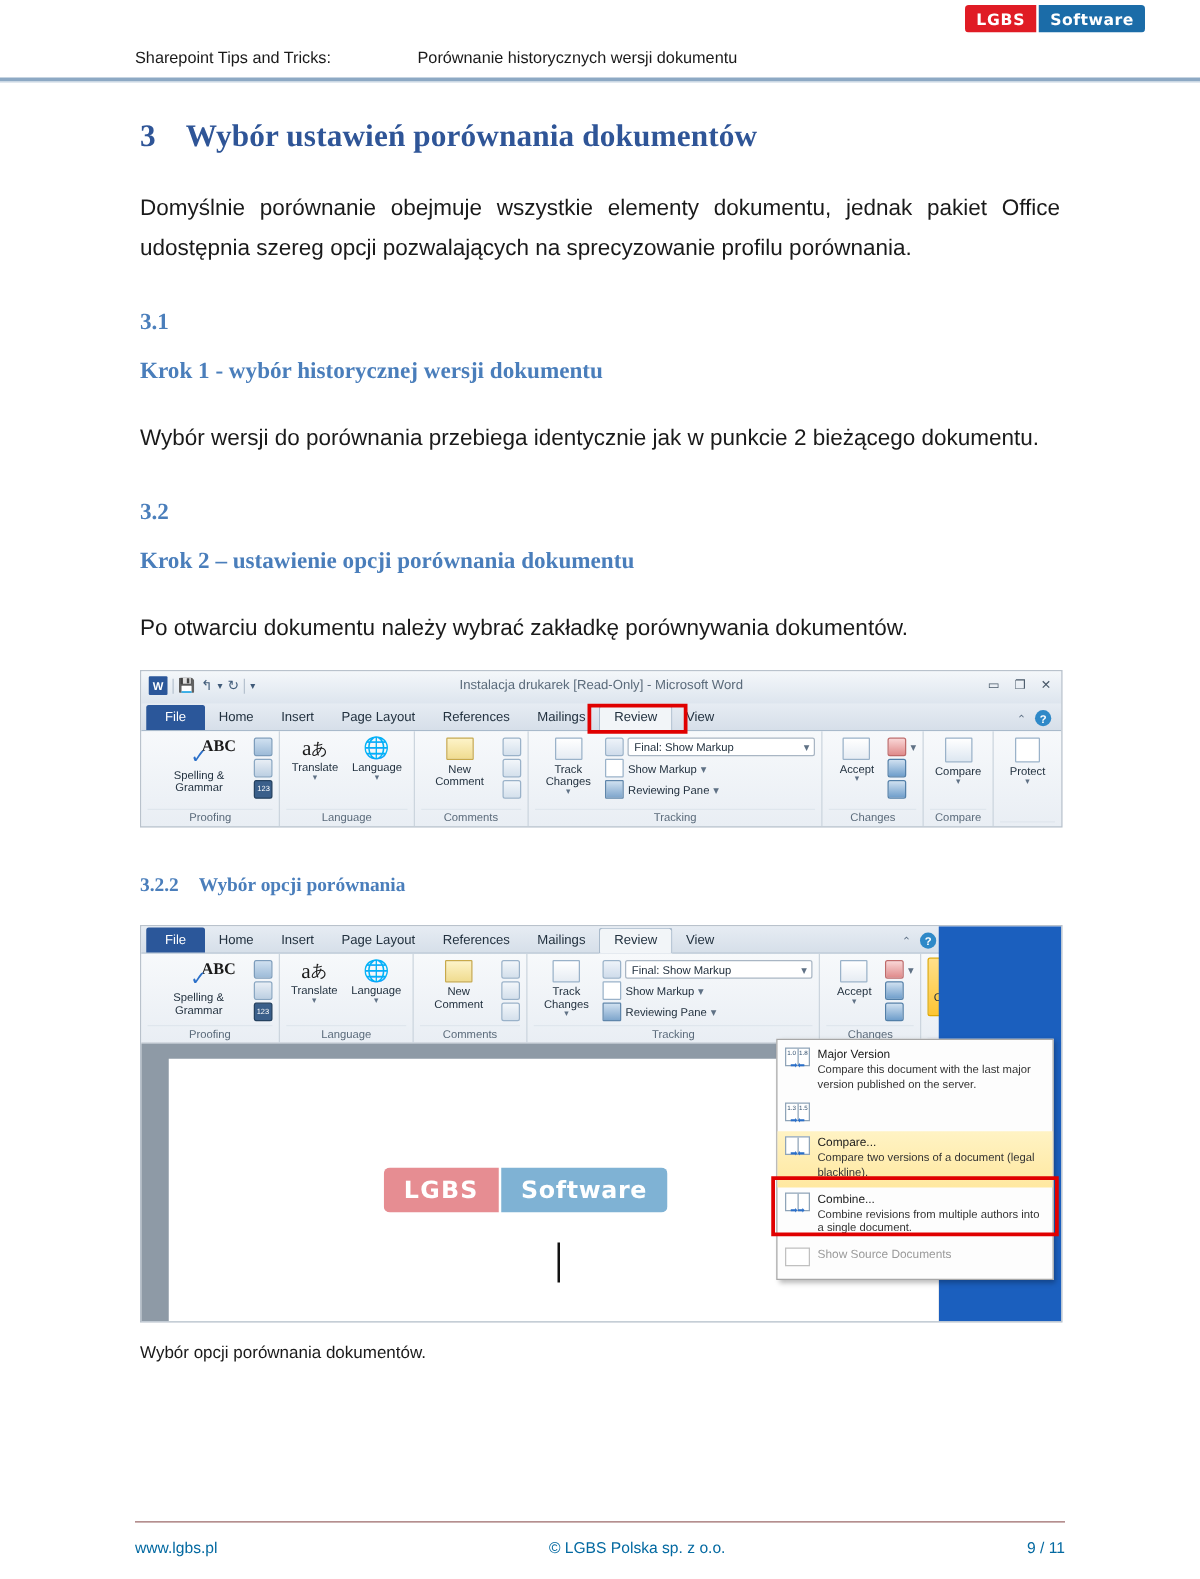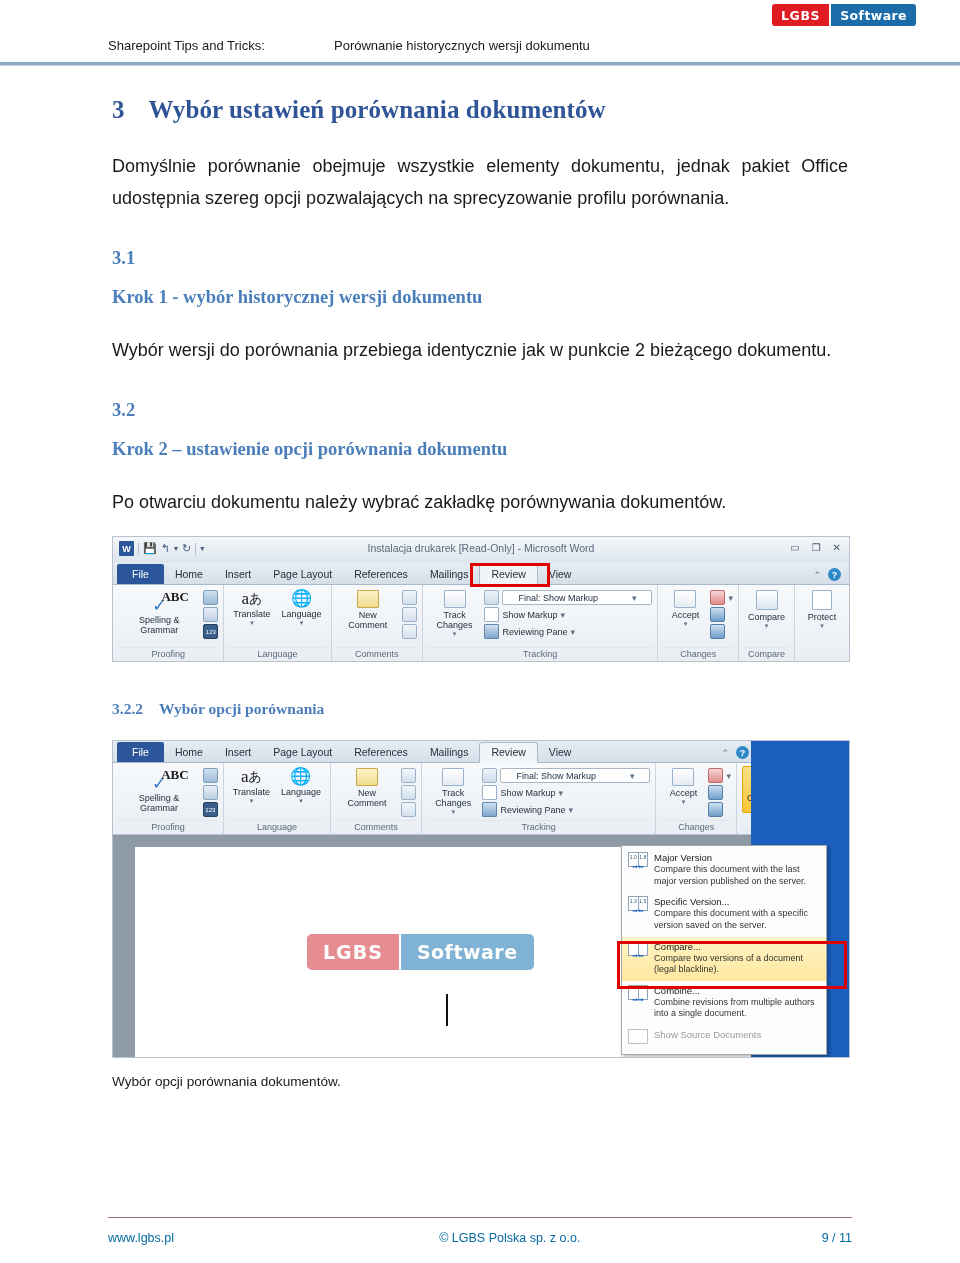--- a/index.html
+++ b/index.html
@@ -156,21 +156,21 @@
   .ico { display:flex; align-items:center; justify-content:center; }
   .ico-abc { font-family:"Liberation Serif", serif; font-weight:bold; font-size:13px; color:#1a1a1a; line-height:1;margin-left:32px; }
   .ico-check { color:#2a6fc9; font-size:16px; line-height:.8; margin-top:-3px; }
 
   .smallstack { display:flex; flex-direction:column; gap:2px; padding-top:2px; }
   .smallbtn { display:flex; align-items:center; gap:3px; font-size:9px; color:#22313f; white-space:nowrap; }
 
   .combo {
     display:flex; align-items:center; justify-content:space-between;
     width:150px; height:15px; background:#fff; border:1px solid #a9b6c4;
-    border-radius:2px; font-size:9px; color:#22313f; padding:0 15px;
+    border-radius:2px; font-size:9px; color:#22313f; padding:0 4px;
   }
 
   .sqicon { width:15px; height:15px; display:inline-block; position:relative; flex:0 0 auto; }
 
   .docarea { background:#8e9aa6; position:relative; }
   .docpage { background:#fff; position:absolute; }
   .wm {
     position:absolute; display:flex; border-radius:5px; overflow:hidden;
   }
   .wm .lg { background:#e68d92; color:#fff; font-weight:bold; font-family:"DejaVu Sans", sans-serif; display:flex; align-items:center; }
@@ -562,21 +562,21 @@
     <div class="docarea" style="position:absolute;left:0;right:98px;top:94px;bottom:0;">
       <div class="docpage" style="left:22px;top:12px;right:0;bottom:0;">
         <div class="wm" style="left:172px;top:87px;height:36px;">
           <div class="lg" style="font-size:19px;letter-spacing:1px;padding:0 16px;">LGBS</div>
           <div class="sw" style="font-size:19px;letter-spacing:.5px;padding:0 16px;">Software</div>
         </div>
         <div class="caret-bar" style="left:311px;top:147px;height:32px;"></div>
       </div>
     </div>
 
-    <div class="menu" style="left:508px;top:104px;width:206px;">
+    <div class="menu" style="left:508px;top:90px;width:222px;">
 
       <div class="menu-item">
         <div class="mi-ico">
           <div class="vericon">
             <div class="vcell">1.0</div>
             <div class="vcell">1.8</div>
             <div class="arrows">➡⬅</div>
           </div>
         </div>
         <div class="mi-text">
@@ -587,24 +587,20 @@
 
 
       <div class="menu-item">
         <div class="mi-ico">
           <div class="vericon">
             <div class="vcell">1.3</div>
             <div class="vcell">1.5</div>
             <div class="arrows">➡⬅</div>
           </div>
         </div>
-        <div class="mi-text">
-          <div class="mi-title">Specific Version...</div>
-          <div class="mi-desc">Compare this document with a specific version saved on the server.</div>
-        </div>
       </div>
 
       <div class="menu-item hl">
         <div class="mi-ico">
           <div class="vericon">
             <div class="vcell"></div>
             <div class="vcell"></div>
             <div class="arrows">➡⬅</div>
           </div>
         </div>

